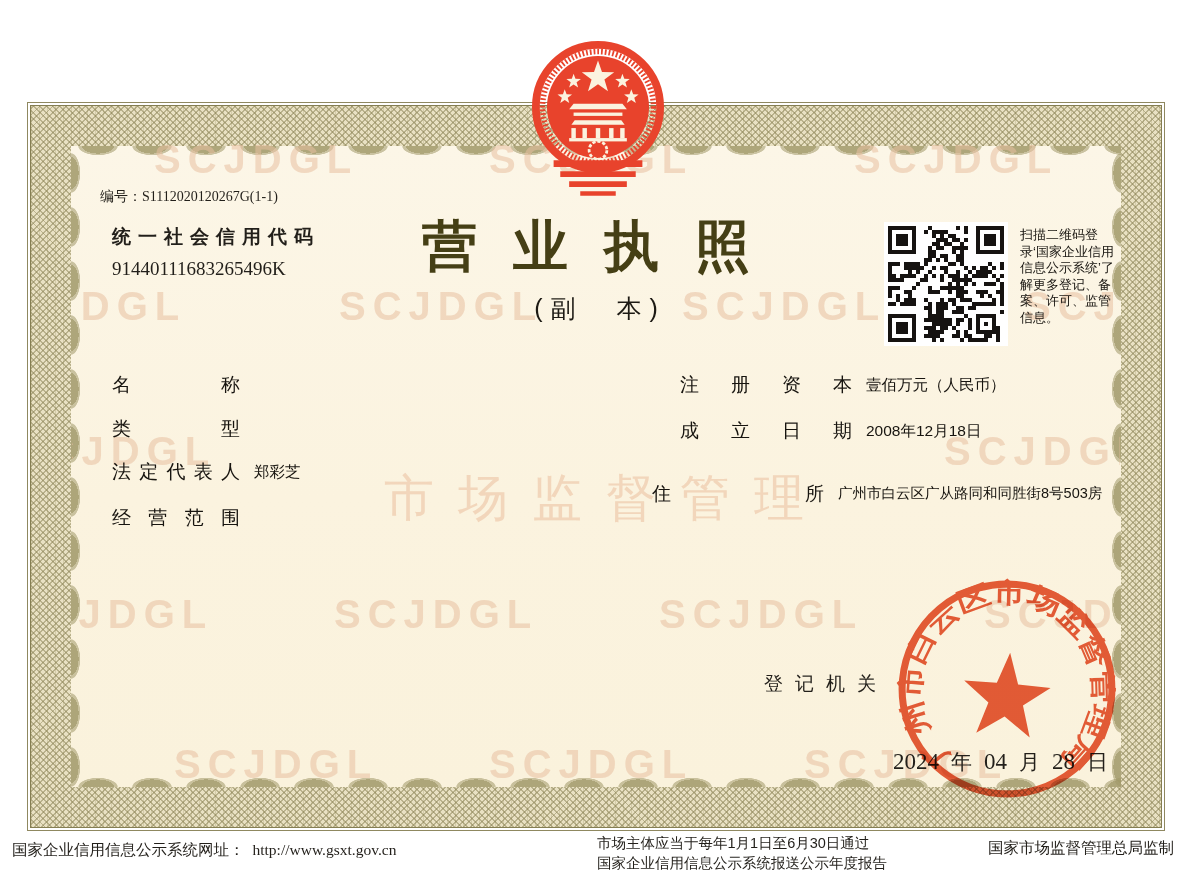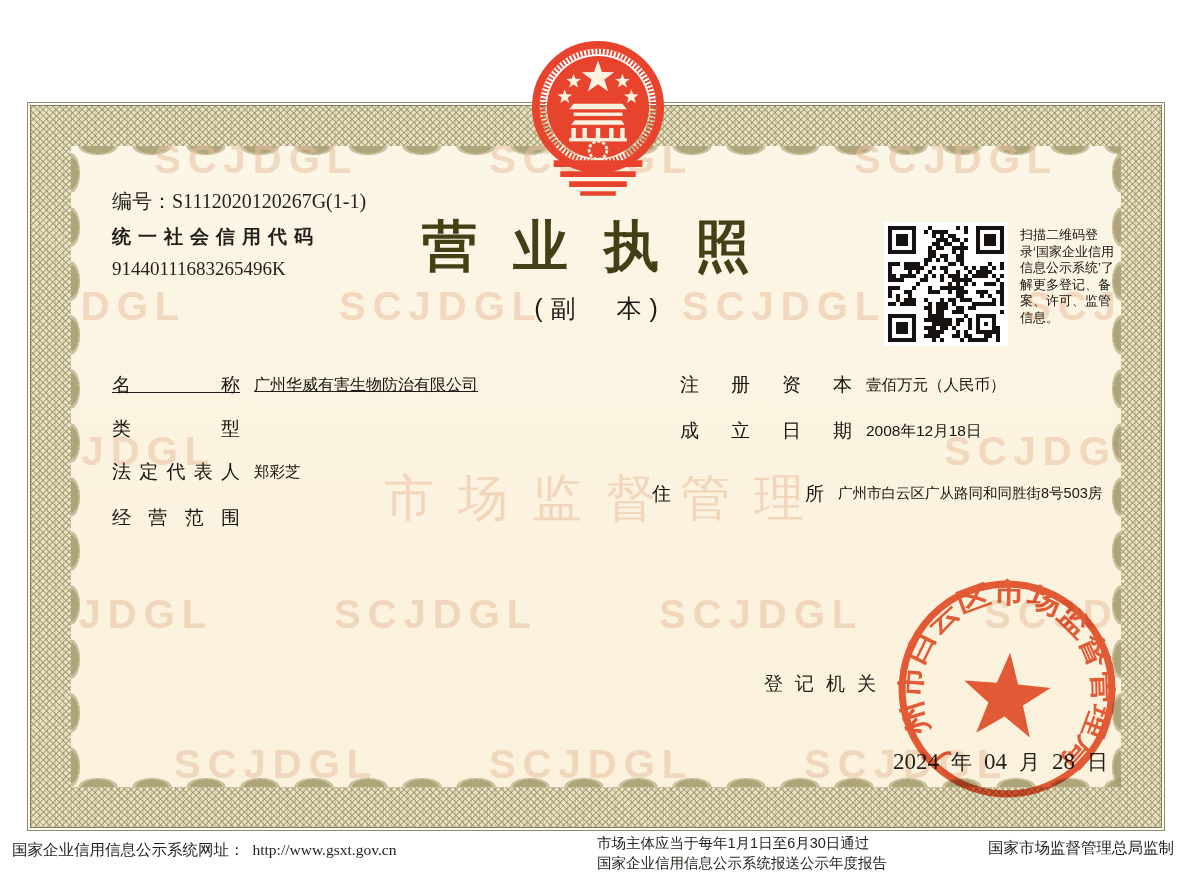--- a/index.html
+++ b/index.html
@@ -35,21 +35,21 @@
   .sc-right  { top:40px; bottom:40px; right:40px;  width:13px; background-repeat:repeat-y;
     background-image:radial-gradient(ellipse 100% 52% at 100% 50%, rgba(160,152,104,.85) 0 58%, rgba(160,152,104,.55) 58% 68%, rgba(160,152,104,0) 72%);
     background-size:13px 54px; }
 
   
   .wm-layer { position:absolute; left:72px; top:132px; width:1048px; height:652px; overflow:hidden; z-index:1; pointer-events:none; }
   .wm { position:absolute; font-weight:bold; font-size:40px; letter-spacing:7px; color:rgba(231,192,160,.55); font-family:"Liberation Sans", sans-serif; }
   .wm-big { position:absolute; font-size:50px; letter-spacing:24px; color:rgba(233,186,152,.50); font-weight:normal;margin-top:45px; }
 
   
-  .serial   { position:absolute; left:112px; top:188px; font-size:20px; font-family:"Liberation Serif", serif; z-index:2; }
+  .serial   { position:absolute; left:100px; top:188px; font-size:14px; font-family:"Liberation Serif", serif; z-index:2; }
   .ccl      { position:absolute; left:112px; top:224px; font-size:19px; font-weight:600; letter-spacing:7px; z-index:2; }
   .ccv      { position:absolute; left:112px; top:258px; font-size:19px; font-family:"Liberation Serif", serif; z-index:2; }
   .title    { position:absolute; left:0; top:210px; width:100%; text-align:center; font-size:55px; font-weight:bold;
               letter-spacing:36px; padding-left:16px; color:#453f15; z-index:2; }
   .subtitle { position:absolute; left:0; top:292px; width:100%; text-align:center; font-size:25px; letter-spacing:8px; padding-left:8px; color:#1d1a14; z-index:2; }
 
   
   .qr { position:absolute; left:884px; top:222px; width:124px; height:124px; background:#fff; padding:4px; z-index:2; }
   .qr svg { width:100%; height:100%; shape-rendering:crispEdges; display:block; }
   .qr-caption { position:absolute; left:1020px; top:227px; width:102px; font-size:13px; line-height:16.5px; color:#17140f; z-index:2; }
@@ -444,23 +444,22 @@
         <rect x="1" y="23" width="5" height="5" fill="#ffffff"></rect>
         <rect x="2" y="24" width="3" height="3" fill="#161311"></rect>
         <rect x="21" y="21" width="6" height="6" fill="#ffffff"></rect>
         <rect x="22" y="22" width="5" height="5" fill="#161311"></rect>
         <rect x="23" y="23" width="3" height="3" fill="#ffffff"></rect>
         <rect x="24" y="24" width="1" height="1" fill="#161311"></rect>
       </svg>
     </div>
   <div class="qr-caption">扫描二维码登录‘国家企业信用信息公示系统’了解更多登记、备案、许可、监管信息。</div>
 
-  <div class="row" style="left:112px; top:372px;text-decoration:underline;">
+  <div class="row" style="left:112px; top:372px;">
     <span class="lbl lbl-l">名称</span>
-    <span class="val" style="font-size:16px;">广州华威有害生物防治有限公司</span>
   </div>
   <div class="row" style="left:112px; top:416px;gap:6px;">
     <span class="lbl lbl-l">类型</span>
   </div>
   <div class="row" style="left:112px; top:459px;">
     <span class="lbl lbl-l">法定代表人</span>
     <span class="val">郑彩芝</span>
   </div>
   <div class="row" style="left:112px; top:505px;">
     <span class="lbl lbl-l">经营范围</span>

